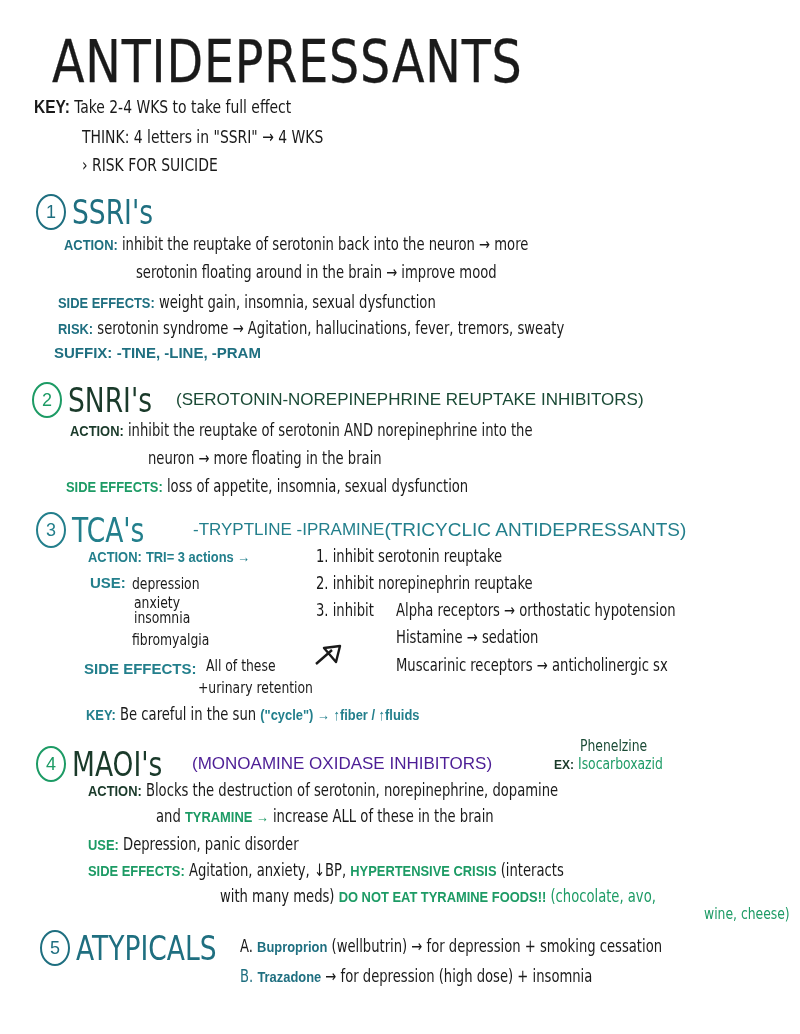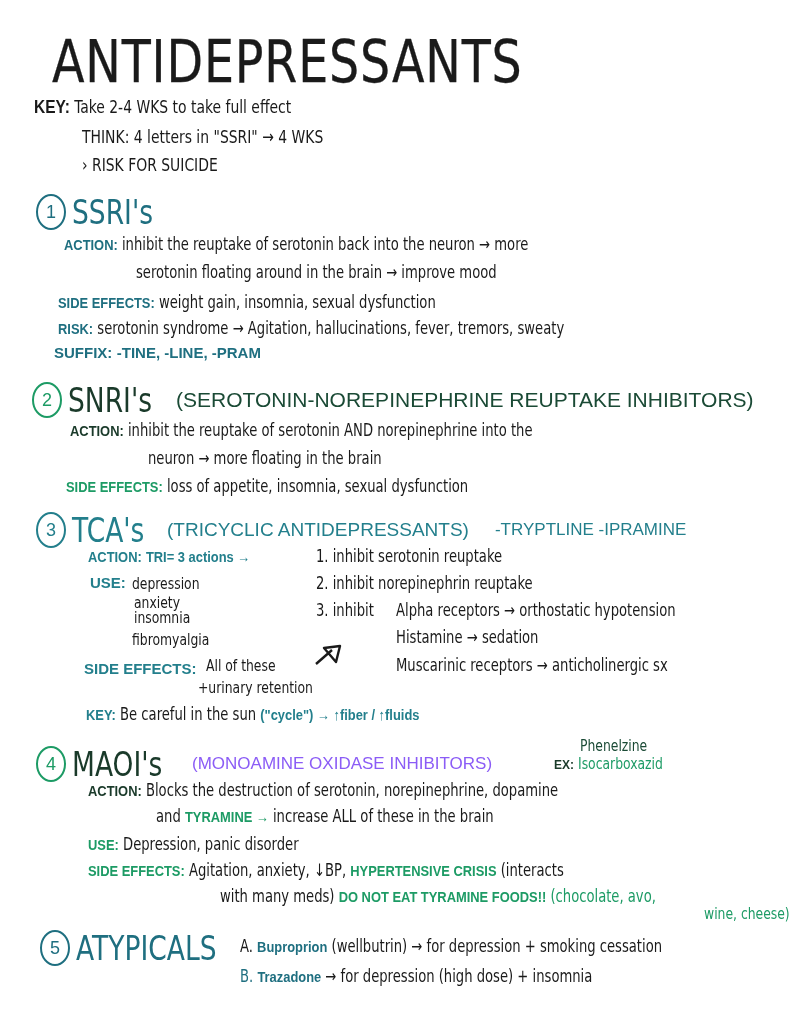--- a/index.html
+++ b/index.html
@@ -61,37 +61,37 @@
   <span>serotonin syndrome → Agitation, hallucinations, fever, tremors, sweaty</span>
 </div>
 <div class="abs" style="left:54px; top:344px;">
   <span class="lbl teal">SUFFIX:</span>
   <span class="lbl teal">-TINE, -LINE, -PRAM</span>
 </div>
 
 <div class="abs sec-head green" style="left:32px; top:380px;">
   <span class="circ" style="color:#1d9b65;">2</span>
   <span class="sec-name" style="width:108px; color:#1a3a2a;">SNRI's</span>
-  <span class="sec-full" style="font-size:21px; color:#1a4a35;">(SEROTONIN-NOREPINEPHRINE REUPTAKE INHIBITORS)</span>
+  <span class="sec-full" style="font-size:17px; color:#1a4a35;">(SEROTONIN-NOREPINEPHRINE REUPTAKE INHIBITORS)</span>
 </div>
 <div class="abs hand" style="left:70px; top:420px;">
   <span class="lbl" style="color:#1a3a2a;">ACTION:</span>
   <span>inhibit the reuptake of serotonin AND norepinephrine into the</span>
 </div>
 <div class="abs hand" style="left:148px; top:448px;">neuron → more floating in the brain</div>
 <div class="abs hand" style="left:66px; top:476px;">
   <span class="lbl green">SIDE EFFECTS:</span>
   <span>loss of appetite, insomnia, sexual dysfunction</span>
 </div>
 
 <div class="abs sec-head tealg" style="left:36px; top:510px;">
   <span class="circ" style="color:#237f8c;">3</span>
   <span class="sec-name" style="width:95px;">TCA's</span>
+  <span class="sec-full" style="font-size:17px; margin-left:26px;">-TRYPTLINE  -IPRAMINE</span>
   <span class="sec-full" style="font-size:19px;">(TRICYCLIC ANTIDEPRESSANTS)</span>
-  <span class="sec-full" style="font-size:17px; margin-left:26px;">-TRYPTLINE  -IPRAMINE</span>
 </div>
 <div class="abs hand" style="left:88px; top:546px;">
   <span class="lbl tealg">ACTION:</span>
   <span class="lbl tealg">TRI= 3 actions →</span>
 </div>
 <div class="abs hand" style="left:316px; top:546px;">1. inhibit serotonin reuptake</div>
 <div class="abs hand" style="left:316px; top:573px;">2. inhibit norepinephrin reuptake</div>
 <div class="abs hand" style="left:316px; top:600px;">3. inhibit</div>
 <div class="abs hand" style="left:396px; top:600px;">Alpha receptors → orthostatic hypotension</div>
 <div class="abs hand" style="left:396px; top:627px;">Histamine → sedation</div>
@@ -114,21 +114,21 @@
 
 <div class="abs hand" style="left:86px; top:704px;">
   <span class="lbl tealg">KEY:</span>
   <span>Be careful in the sun</span>
   <span class="lbl tealg">("cycle") → ↑fiber / ↑fluids</span>
 </div>
 
 <div class="abs sec-head green" style="left:36px; top:744px;">
   <span class="circ" style="color:#1d9b65;">4</span>
   <span class="sec-name" style="width:120px; color:#1a3a2a;">MAOI's</span>
-  <span class="sec-full" style="font-size:17px; color:#8b5cf6;">(MONOAMINE OXIDASE INHIBITORS)</span>
+  <span class="sec-full" style="font-size:17px; color:#4c1d95;">(MONOAMINE OXIDASE INHIBITORS)</span>
 </div>
 <div class="abs hand" style="left:580px; top:736px; font-size:16px; color:#1a4a35;">Phenelzine</div>
 <div class="abs" style="left:554px; top:754px;">
   <span class="lbl" style="font-size:12px; color:#1a3a2a;">EX:</span>
   <span class="hand" style="font-size:16px; color:#1d9b65; display:inline-block;">Isocarboxazid</span>
 </div>
 
 <div class="abs hand" style="left:88px; top:780px;">
   <span class="lbl" style="color:#1a3a2a;">ACTION:</span>
   <span>Blocks the destruction of serotonin, norepinephrine, dopamine</span>

